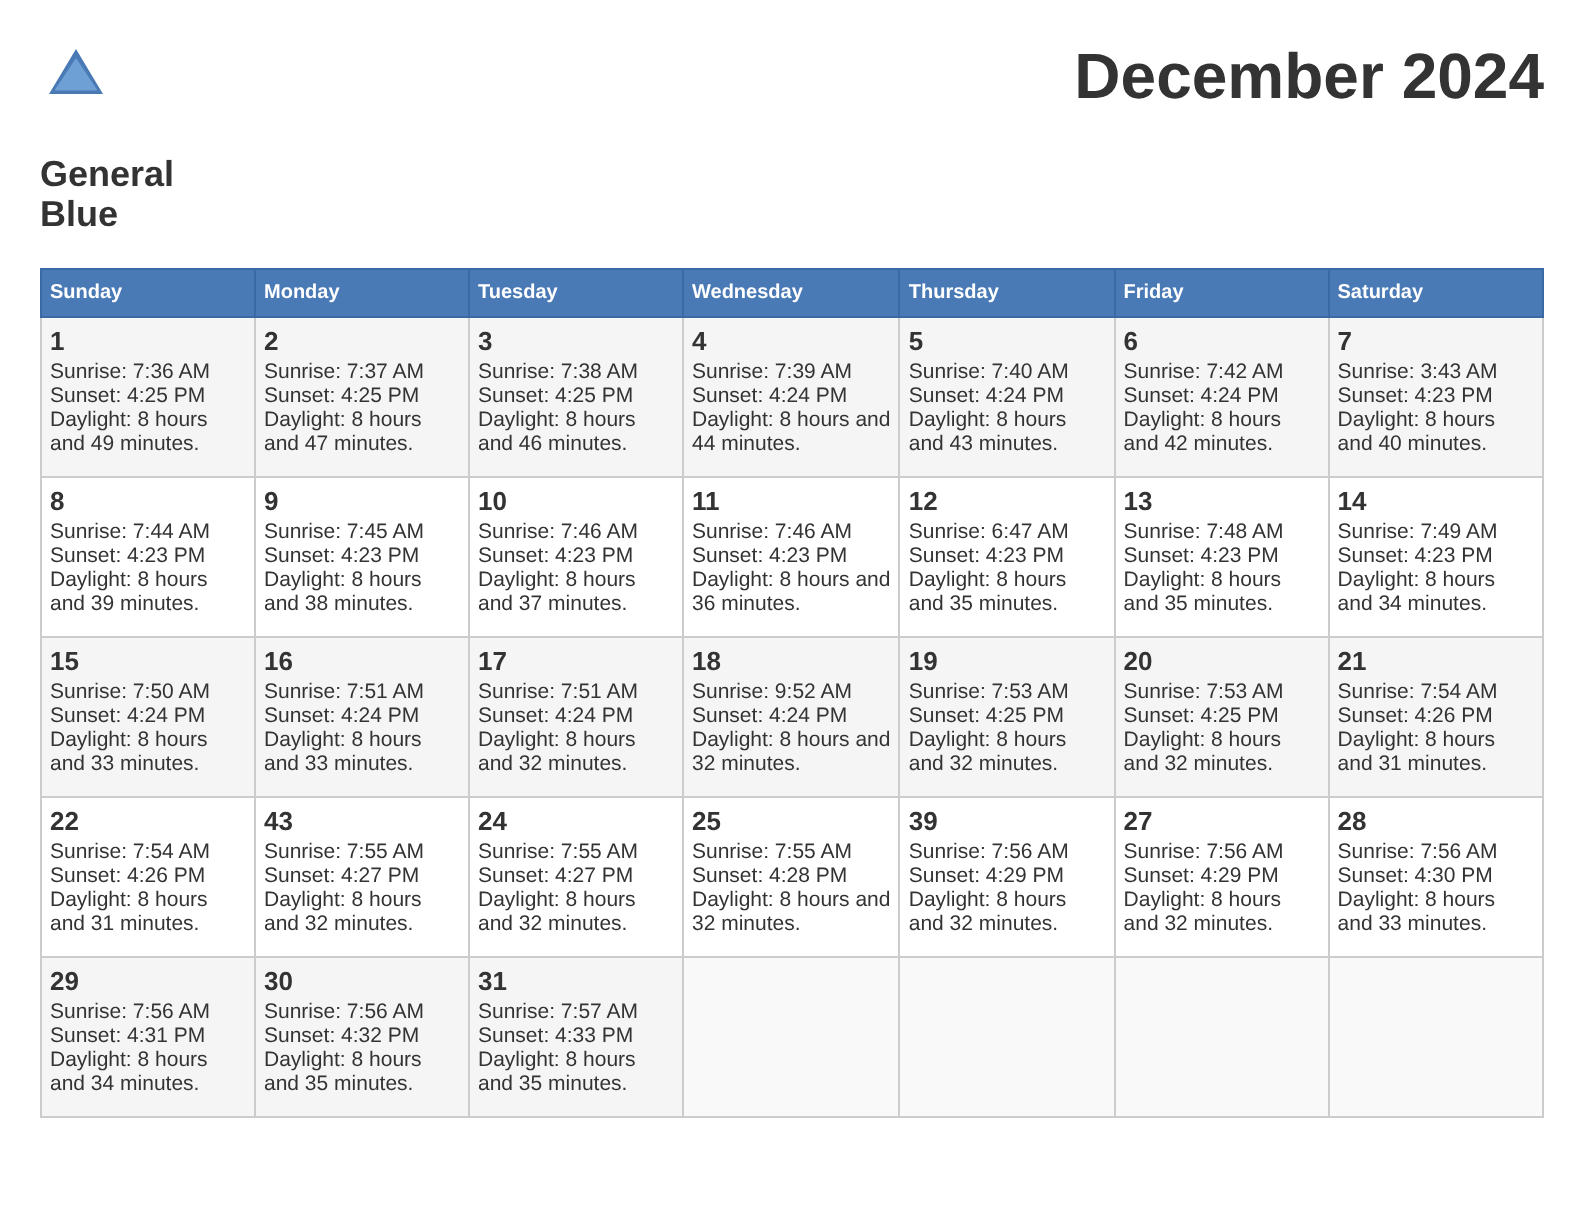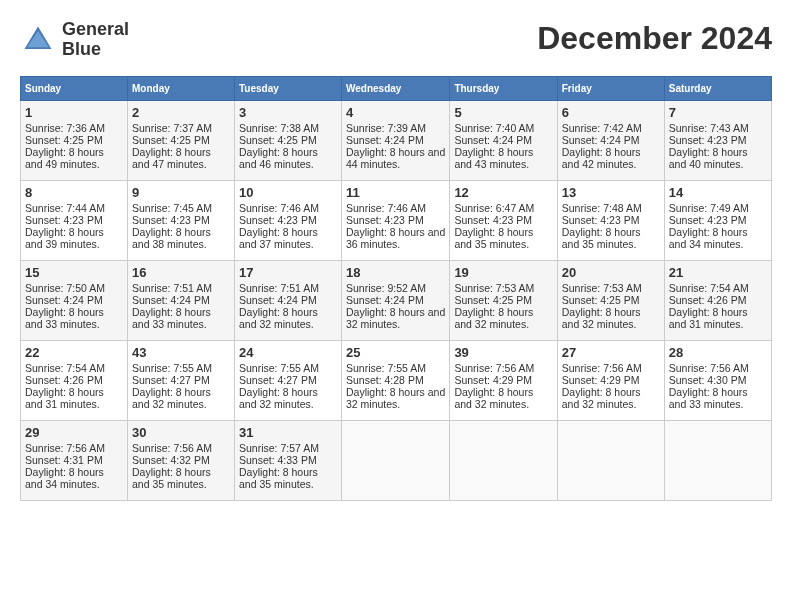--- a/index.html
+++ b/index.html
@@ -11,22 +11,23 @@
       padding: 20px;
     }
     .header {
       display: flex;
       justify-content: space-between;
       align-items: flex-start;
       margin-bottom: 16px;
     }
     .logo {
       display: flex;
-      align-items: center;
-      gap: 6px;
+      align-items: flex-start;
+      gap: 22px;
+      flex-direction: column;
     }
     .logo-text {
       font-size: 18px;
       font-weight: bold;
       color: #333;
       line-height: 1.1;
     }
     .logo-icon {
       width: 36px;
       height: 36px;
@@ -119,21 +120,21 @@
     </tr>
   </thead>
   <tbody id="calendar-body">
   <tr>
         <td><span class="day-number">1</span><span>Sunrise: 7:36 AM</span><br><span>Sunset: 4:25 PM</span><br><span>Daylight: 8 hours and 49 minutes.</span></td>
         <td><span class="day-number">2</span><span>Sunrise: 7:37 AM</span><br><span>Sunset: 4:25 PM</span><br><span>Daylight: 8 hours and 47 minutes.</span></td>
         <td><span class="day-number">3</span><span>Sunrise: 7:38 AM</span><br><span>Sunset: 4:25 PM</span><br><span>Daylight: 8 hours and 46 minutes.</span></td>
         <td><span class="day-number">4</span><span>Sunrise: 7:39 AM</span><br><span>Sunset: 4:24 PM</span><br><span>Daylight: 8 hours and 44 minutes.</span></td>
         <td><span class="day-number">5</span><span>Sunrise: 7:40 AM</span><br><span>Sunset: 4:24 PM</span><br><span>Daylight: 8 hours and 43 minutes.</span></td>
         <td><span class="day-number">6</span><span>Sunrise: 7:42 AM</span><br><span>Sunset: 4:24 PM</span><br><span>Daylight: 8 hours and 42 minutes.</span></td>
-        <td><span class="day-number">7</span><span>Sunrise: 7:43 AM</span><br><span>Sunset: 4:23 PM</span><br><span>Daylight: 8 hours and 40 minutes.</span></td>
+        <td><span class="day-number">7</span><span>Sunrise: 3:43 AM</span><br><span>Sunset: 4:23 PM</span><br><span>Daylight: 8 hours and 40 minutes.</span></td>
       </tr>
       <tr>
         <td><span class="day-number">8</span><span>Sunrise: 7:44 AM</span><br><span>Sunset: 4:23 PM</span><br><span>Daylight: 8 hours and 39 minutes.</span></td>
         <td><span class="day-number">9</span><span>Sunrise: 7:45 AM</span><br><span>Sunset: 4:23 PM</span><br><span>Daylight: 8 hours and 38 minutes.</span></td>
         <td><span class="day-number">10</span><span>Sunrise: 7:46 AM</span><br><span>Sunset: 4:23 PM</span><br><span>Daylight: 8 hours and 37 minutes.</span></td>
         <td><span class="day-number">11</span><span>Sunrise: 7:46 AM</span><br><span>Sunset: 4:23 PM</span><br><span>Daylight: 8 hours and 36 minutes.</span></td>
         <td><span class="day-number">12</span><span>Sunrise: 6:47 AM</span><br><span>Sunset: 4:23 PM</span><br><span>Daylight: 8 hours and 35 minutes.</span></td>
         <td><span class="day-number">13</span><span>Sunrise: 7:48 AM</span><br><span>Sunset: 4:23 PM</span><br><span>Daylight: 8 hours and 35 minutes.</span></td>
         <td><span class="day-number">14</span><span>Sunrise: 7:49 AM</span><br><span>Sunset: 4:23 PM</span><br><span>Daylight: 8 hours and 34 minutes.</span></td>
       </tr>

